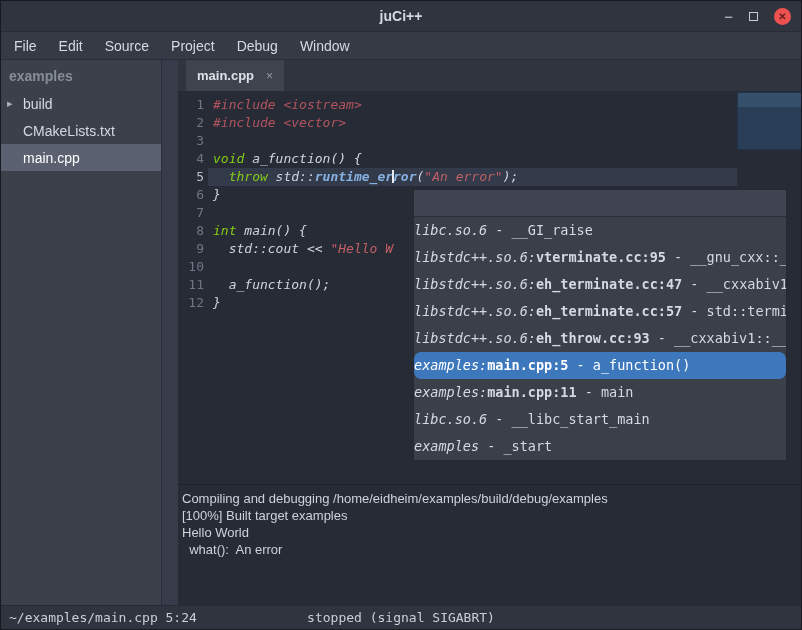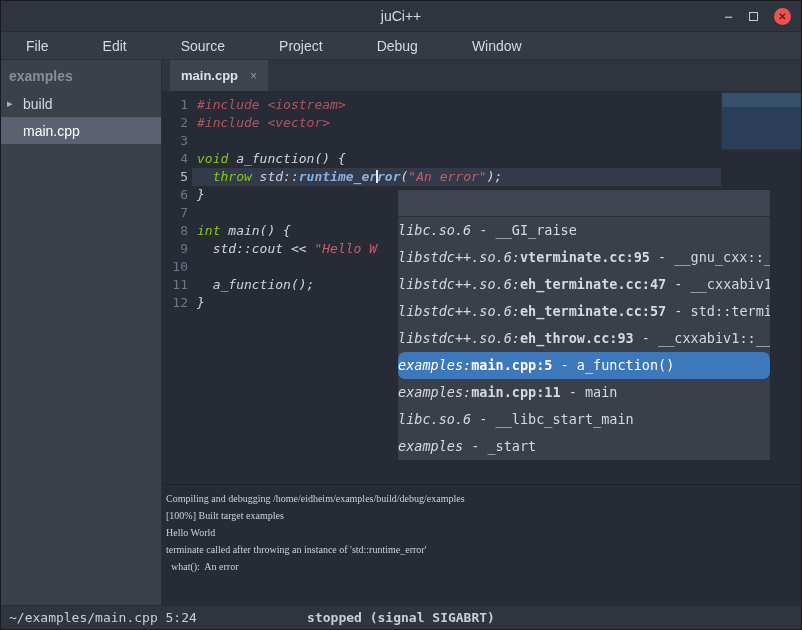--- a/index.html
+++ b/index.html
@@ -3,33 +3,33 @@
 <meta charset="utf-8">
 <style>
   html,body{margin:0;padding:0;background:#1d2026;}
   .window{width:802px;height:630px;box-sizing:border-box;border:1px solid #171a21;
     display:flex;flex-direction:column;background:#383c4a;overflow:hidden;
     font-family:"Liberation Sans",sans-serif;}
 
   
   .titlebar{height:30px;flex:none;background:#2f343f;position:relative;
     display:flex;align-items:center;justify-content:center;border-bottom:1px solid #272b35;}
-  .title{color:#d3dae3;font-weight:normal;font-size:14px;}
+  .title{color:#d3dae3;font-weight:bold;font-size:14px;}
   .controls{position:absolute;right:10px;top:0;bottom:0;display:flex;align-items:center;gap:16px;}
   .ctrl-min{color:#c8cdd5;font-size:15px;line-height:1;}
   .ctrl-max{width:9px;height:9px;border:1px solid #c8cdd5;box-sizing:border-box;}
   .ctrl-close{width:17px;height:17px;border-radius:50%;background:#ee5250;color:#5f1c1e;
     font-size:10px;display:flex;align-items:center;justify-content:center;font-weight:bold;}
 
   
   .menubar{height:27px;flex:none;background:#353a45;display:flex;align-items:center;
-    padding-left:14px;border-bottom:1px solid #2a2e38;gap:32px;}
+    padding-left:2px;border-bottom:1px solid #2a2e38;}
   .menu-item{color:#d3dae3;font-size:14px;padding:3px 11px;}
 
-  .main{flex:1;display:flex;min-height:0;}
+  .main{flex:1;display:flex;min-height:0;gap:16px;}
 
   
   .sidebar{width:160px;flex:none;background:#3b404b;border-right:1px solid #2a2e38;
     display:flex;flex-direction:column;font-size:14px;}
   .sidebar-header{color:#878e9a;font-weight:bold;padding:8px 8px 6px;}
   .tree-row{height:27px;display:flex;align-items:center;position:relative;
     padding-left:22px;color:#d3dae3;}
   .tree-row .expander{position:absolute;left:6px;color:#aab1bc;font-size:11px;}
   .tree-row.sel{background:#5b6170;color:#ffffff;}
 
@@ -68,30 +68,30 @@
     border:1px solid #252932;box-sizing:border-box;z-index:5;}
   .popup-filter{height:26px;background:#3f4450;border-bottom:1px solid #2b2f39;}
   .bt-item{height:27px;line-height:27px;padding:0 0;font-size:13.5px;color:#d3dae3;
     white-space:nowrap;overflow:hidden;}
   .bt-mod{font-style:italic;}
   .bt-file{font-weight:bold;}
   .bt-item.sel{background:#3d78bd;color:#ffffff;border-radius:7px;}
 
   
   .terminal{height:121px;flex:none;background:#272b35;border-top:1px solid #1e222b;
-    font-family:Liberation Serif, serif;font-size:10px;color:#ccd2db;
+    font-family:Liberation Sans, sans-serif;font-size:13px;color:#ccd2db;
     padding:5px 4px 0 4px;box-sizing:border-box;overflow:hidden;}
   .tline{height:17px;line-height:17px;white-space:pre;}
 
   
   .statusbar{height:23px;flex:none;background:#2f343f;position:relative;display:flex;
     align-items:center;font-family:"DejaVu Sans Mono",monospace;font-size:13px;
     color:#c9cfd8;border-top:1px solid #262a33;}
   .status-left{padding-left:8px;position:relative;z-index:1;}
-  .status-center{position:absolute;left:0;right:0;text-align:center;font-weight:bold;}
+  .status-center{position:absolute;left:0;right:0;text-align:center;}
 </style>
 </head>
 <body>
 
 <div class="window">
 
   <div class="titlebar">
     <div class="title">juCi++</div>
     <div class="controls">
       <div class="ctrl-min">−</div>
@@ -110,20 +110,23 @@
     </div>
 
   <div class="main">
 
     <div class="sidebar">
       <div class="sidebar-header">examples</div>
       <div id="sidebar-list">
           <div class="tree-row">
             <span class="expander">▸</span>
             <span class="tree-label">build</span>
+          </div>
+          <div class="tree-row">
+            <span class="tree-label">CMakeLists.txt</span>
           </div>
           <div class="tree-row sel">
             <span class="tree-label">main.cpp</span>
           </div>
         </div>
     </div>
 
     <div class="editor-col">
 
       <div class="tabbar">
@@ -199,21 +202,20 @@
               <div class="bt-item"><span class="bt-mod">examples</span><span class="bt-sym"> - _start</span></div>
             </div>
         </div>
       </div>
 
       <div class="terminal">
         <div id="terminal-lines">
             <div class="tline">Compiling and debugging /home/eidheim/examples/build/debug/examples</div>
             <div class="tline">[100%] Built target examples</div>
             <div class="tline">Hello World</div>
-            <div class="tline">terminate called after throwing an instance of 'std::runtime_error'</div>
             <div class="tline">  what():  An error</div>
           </div>
       </div>
 
     </div>
   </div>
 
   <div class="statusbar">
     <span class="status-center">stopped (signal SIGABRT)</span>
     <span class="status-left">~/examples/main.cpp 5:24</span>

